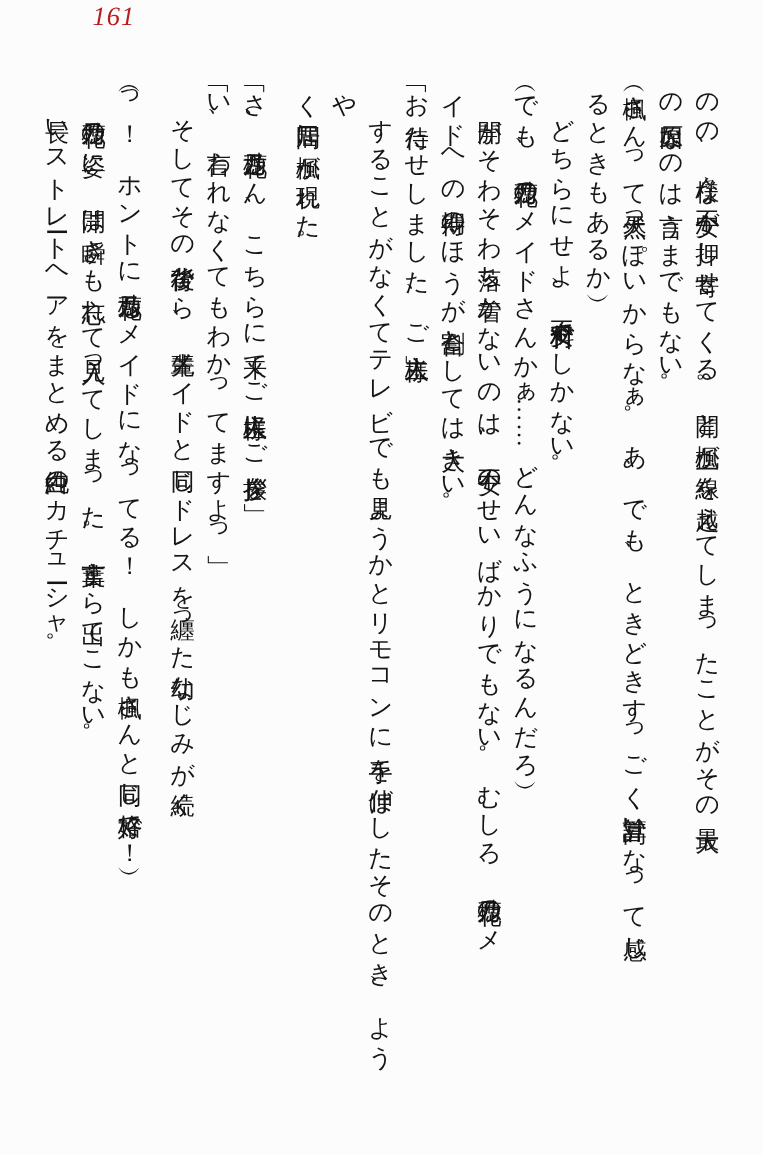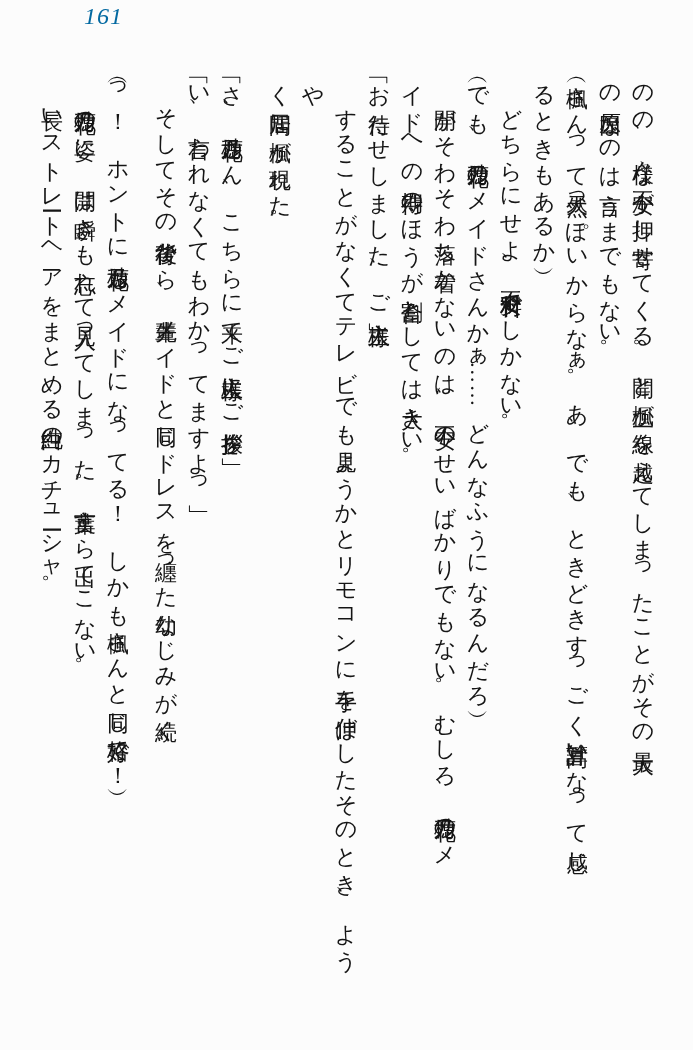--- a/index.html
+++ b/index.html
@@ -16,21 +16,21 @@
     background: #fcfcfc;
     overflow: hidden;
     font-family: "Liberation Serif", "DejaVu Serif", serif;
   }
   .page-number {
     position: absolute;
     top: 3px;
     left: 84px;
     font-size: 24px;
     font-style: italic;
-    color: #0369a1;
+    color: #b91c1c;
     letter-spacing: 1px;
     font-family: "Liberation Serif", "DejaVu Serif", serif;
   }
   .text-block {
     position: absolute;
     top: 70px;
     right: 33px;
     height: 892px;
     writing-mode: vertical-rl;
     text-orientation: mixed;

